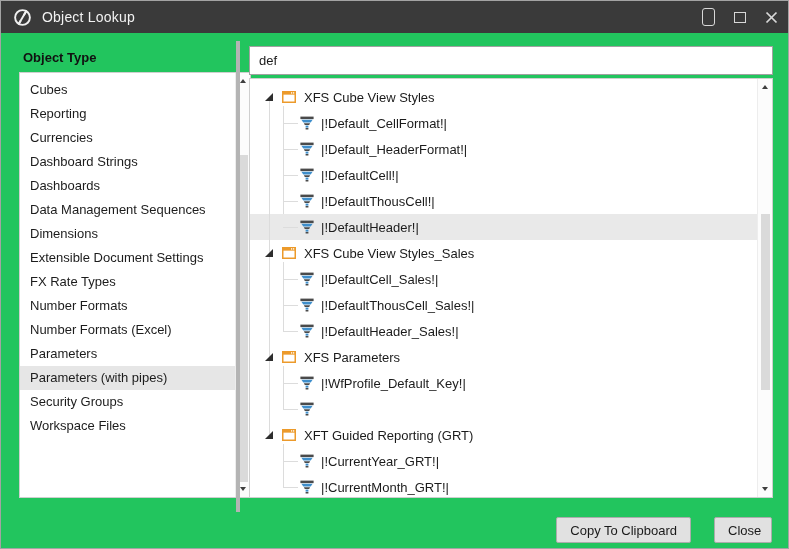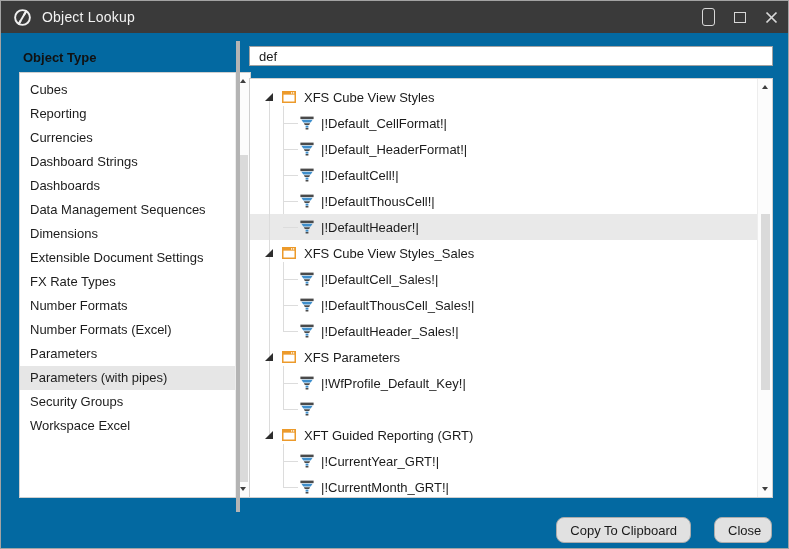--- a/index.html
+++ b/index.html
@@ -9,30 +9,30 @@
   
   .titlebar { position:absolute; left:0; top:0; width:100%; height:32px; background:#3a3a3a; display:flex; align-items:center; }
   .logo { margin-left:12px; display:flex; align-items:center; }
   .title { color:#f2f2f2; font-size:14px; margin-left:10px; letter-spacing:.2px; }
   .tb-icons { margin-left:auto; margin-right:10px; display:flex; align-items:center; gap:19px; }
   .doc-ic { width:13px; height:18px; border:1.6px solid #d8d8d8; border-radius:3px; }
   .max-ic { width:12px; height:11px; border:1.6px solid #d8d8d8; }
   .tbtn { display:flex; align-items:center; justify-content:center; cursor:pointer; }
 
   
-  .content { position:absolute; left:0; top:32px; width:787px; height:515px; background:#0369a1; }
+  .content { position:absolute; left:0; top:32px; width:787px; height:515px; background:#22c55e; }
   .panel-header { position:absolute; left:22px; top:17px; font-size:13px; font-weight:bold; color:#111; }
   .listbox { position:absolute; left:18px; top:39px; width:232px; height:426px; border:1px solid #cfcfcf; background:#fff; overflow:hidden; }
   .list-items { position:absolute; left:0; top:5px; right:15px; }
   .list-item { height:24px; line-height:24px; padding-left:10px; font-size:13px; color:#1c1c1c; white-space:nowrap; cursor:default; }
   .list-item.selected { background:#e6e6e6; }
 
   .splitter { position:absolute; left:235px; top:8px; width:4px; height:471px; background:#b4b4b4; cursor:ew-resize; }
 
-  .search { position:absolute; left:248px; top:13px; width:524px; height:20px; border:1px solid #a1a1a1; font-size:13px; padding:0 9px; color:#1b1b1b; font-family:"Liberation Sans","DejaVu Sans",sans-serif; outline:none; }
+  .search { position:absolute; left:248px; top:13px; width:524px; height:29px; border:1px solid #a1a1a1; font-size:13px; padding:0 9px; color:#1b1b1b; font-family:"Liberation Sans","DejaVu Sans",sans-serif; outline:none; }
 
   .treebox { position:absolute; left:248px; top:45px; width:524px; height:420px; border:1px solid #cfcfcf; background:#fff; overflow:hidden; }
   .tree-content { position:absolute; left:0; top:5px; right:15px; }
   .root-line { position:absolute; width:1px; background:#dcdcdc; left:19px; }
   .tree-row { position:relative; height:26px; display:flex; align-items:center; cursor:default; }
   .group-row { padding-left:14px; }
   .group-row .expander { width:10px; height:10px; display:flex; z-index:1; }
   .group-row .gfolder { margin-left:8px; display:flex; }
   .group-row .glabel { margin-left:8px; font-size:13px; color:#1b1b1b; white-space:nowrap; }
   .children { position:relative; }
@@ -47,21 +47,21 @@
   .vscroll { position:absolute; top:0; right:0; bottom:0; width:15px; background:#fcfcfc; border-left:1px solid #ededed; }
   .sb-arrow { position:absolute; left:0; width:100%; height:14px; display:flex; align-items:center; justify-content:center; cursor:pointer; }
   .sb-up { top:1px; } .sb-down { bottom:1px; }
   .tri-up { width:0; height:0; border-left:3.5px solid transparent; border-right:3.5px solid transparent; border-bottom:4.5px solid #3f3f3f; }
   .tri-down { width:0; height:0; border-left:3.5px solid transparent; border-right:3.5px solid transparent; border-top:4.5px solid #3f3f3f; }
   .sb-thumb { position:absolute; left:3px; width:9px; background:#dadada; cursor:pointer; }
   .lst-thumb { top:82px; height:327px; }
   .tree-thumb { top:135px; height:176px; }
 
   
-  .footer-btn { position:absolute; height:26px; background:#e1e1e1; border:1px solid #acacac; border-radius:8px; font-size:13px; color:#1a1a1a; font-family:"Liberation Sans","DejaVu Sans",sans-serif; cursor:pointer; padding:0 13px; }
+  .footer-btn { position:absolute; height:26px; background:#e1e1e1; border:1px solid #acacac; border-radius:2px; font-size:13px; color:#1a1a1a; font-family:"Liberation Sans","DejaVu Sans",sans-serif; cursor:pointer; padding:0 13px; }
   .btn-copy { top:484px; right:97px; }
   .btn-close { top:484px; right:16px; width:58px; }
 </style>
 </head>
 <body>
 
 <div class="window">
 
   <div class="titlebar">
     <span class="logo">
@@ -102,21 +102,21 @@
           <div class="list-item">Dashboards</div>
           <div class="list-item">Data Management Sequences</div>
           <div class="list-item">Dimensions</div>
           <div class="list-item">Extensible Document Settings</div>
           <div class="list-item">FX Rate Types</div>
           <div class="list-item">Number Formats</div>
           <div class="list-item">Number Formats (Excel)</div>
           <div class="list-item">Parameters</div>
           <div class="list-item selected">Parameters (with pipes)</div>
           <div class="list-item">Security Groups</div>
-          <div class="list-item">Workspace Excel</div>
+          <div class="list-item">Workspace Files</div>
         </div>
       <div class="vscroll">
         <span class="sb-arrow sb-up">
             <span class="tri-up"></span>
           </span>
         <span class="sb-thumb lst-thumb"></span>
         <span class="sb-arrow sb-down">
             <span class="tri-down"></span>
           </span>
       </div>

